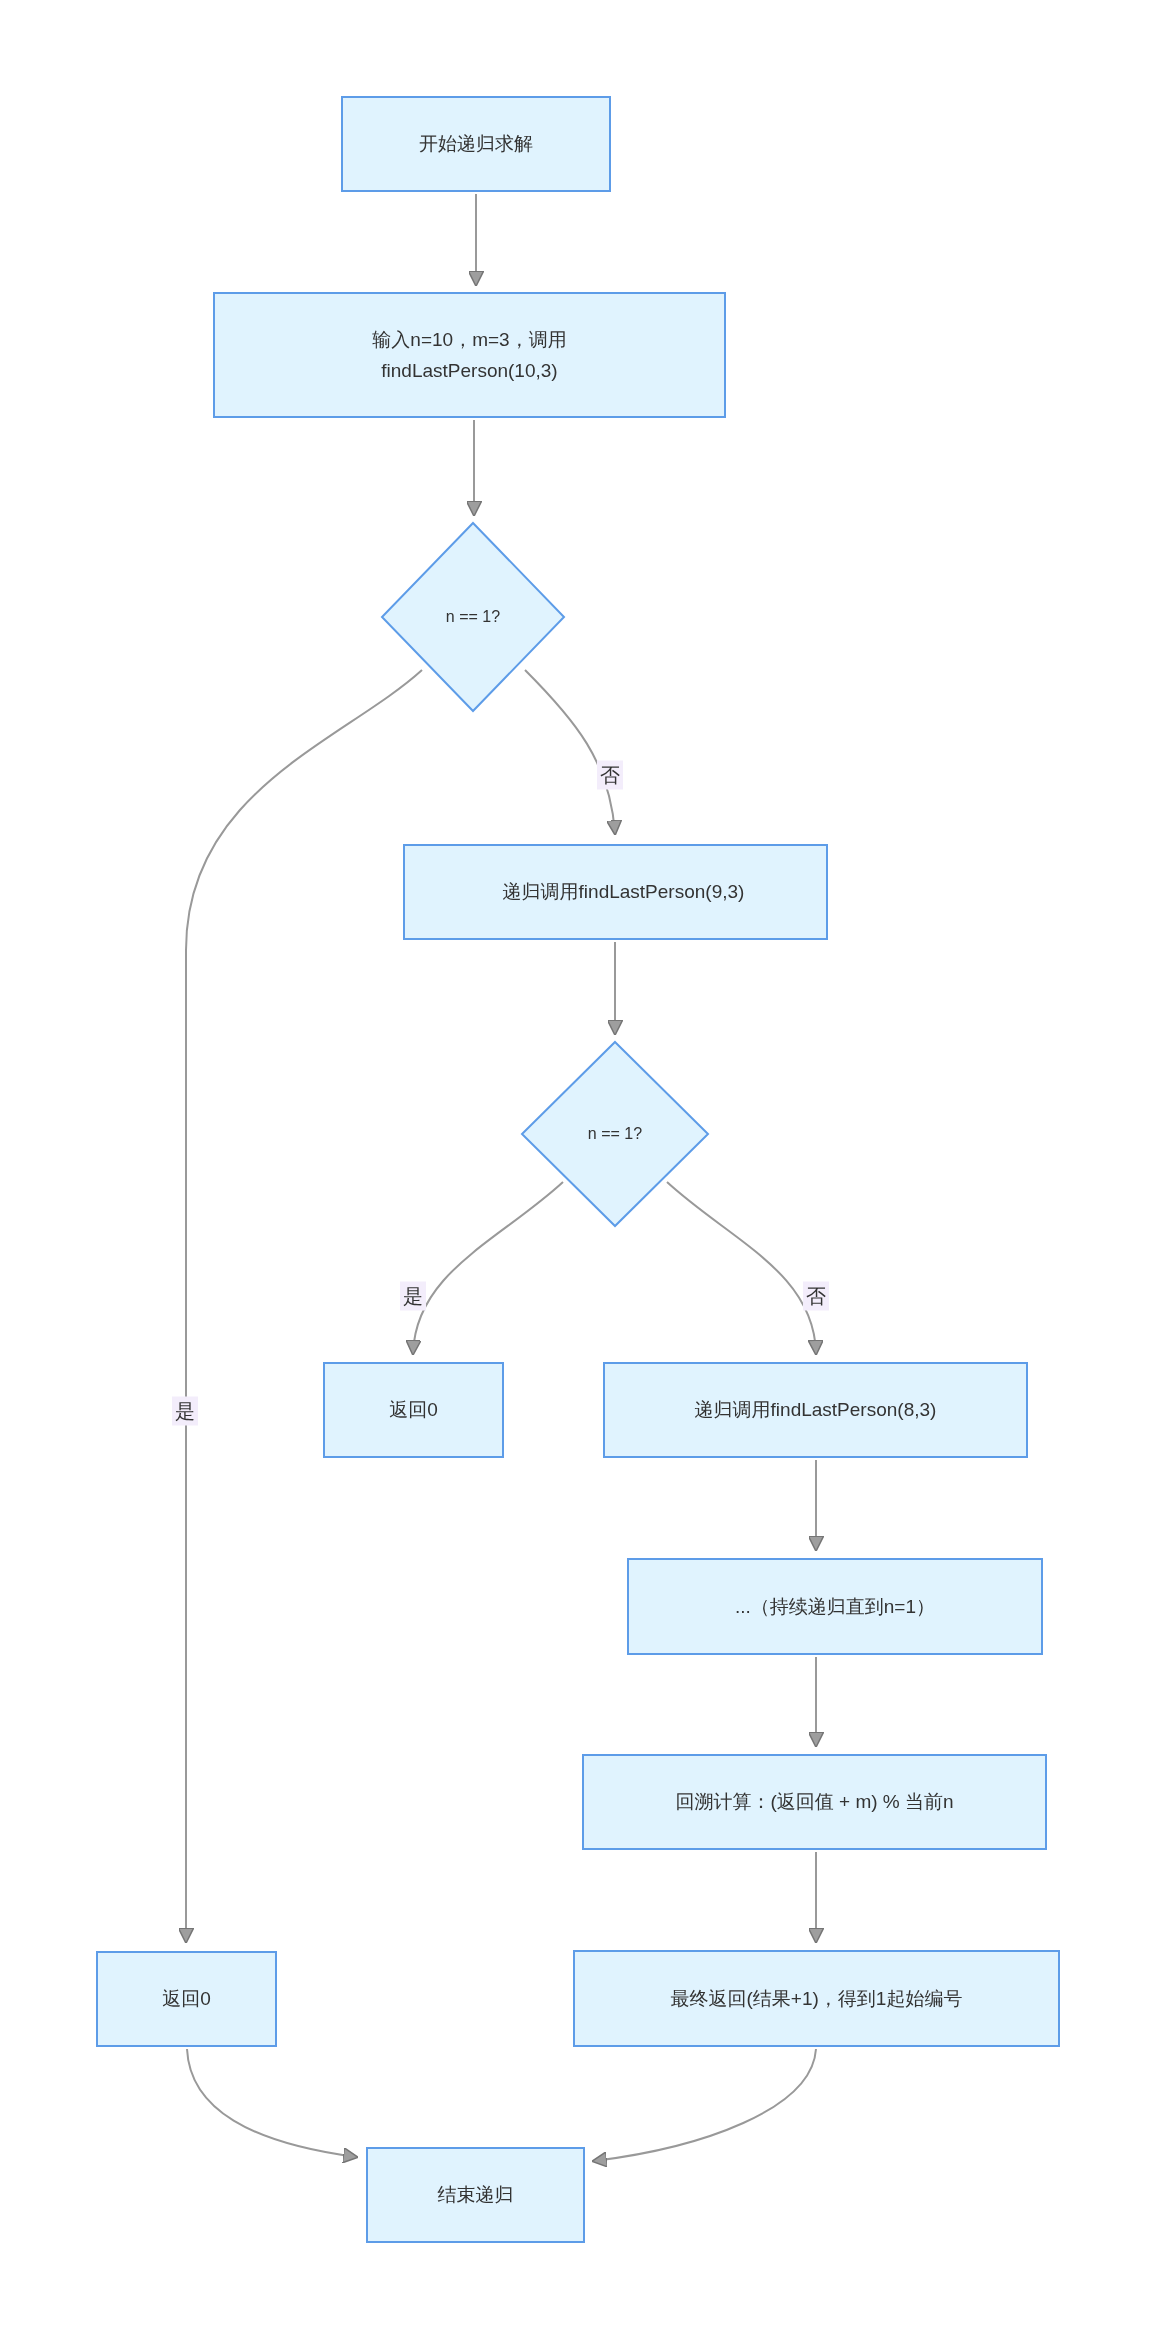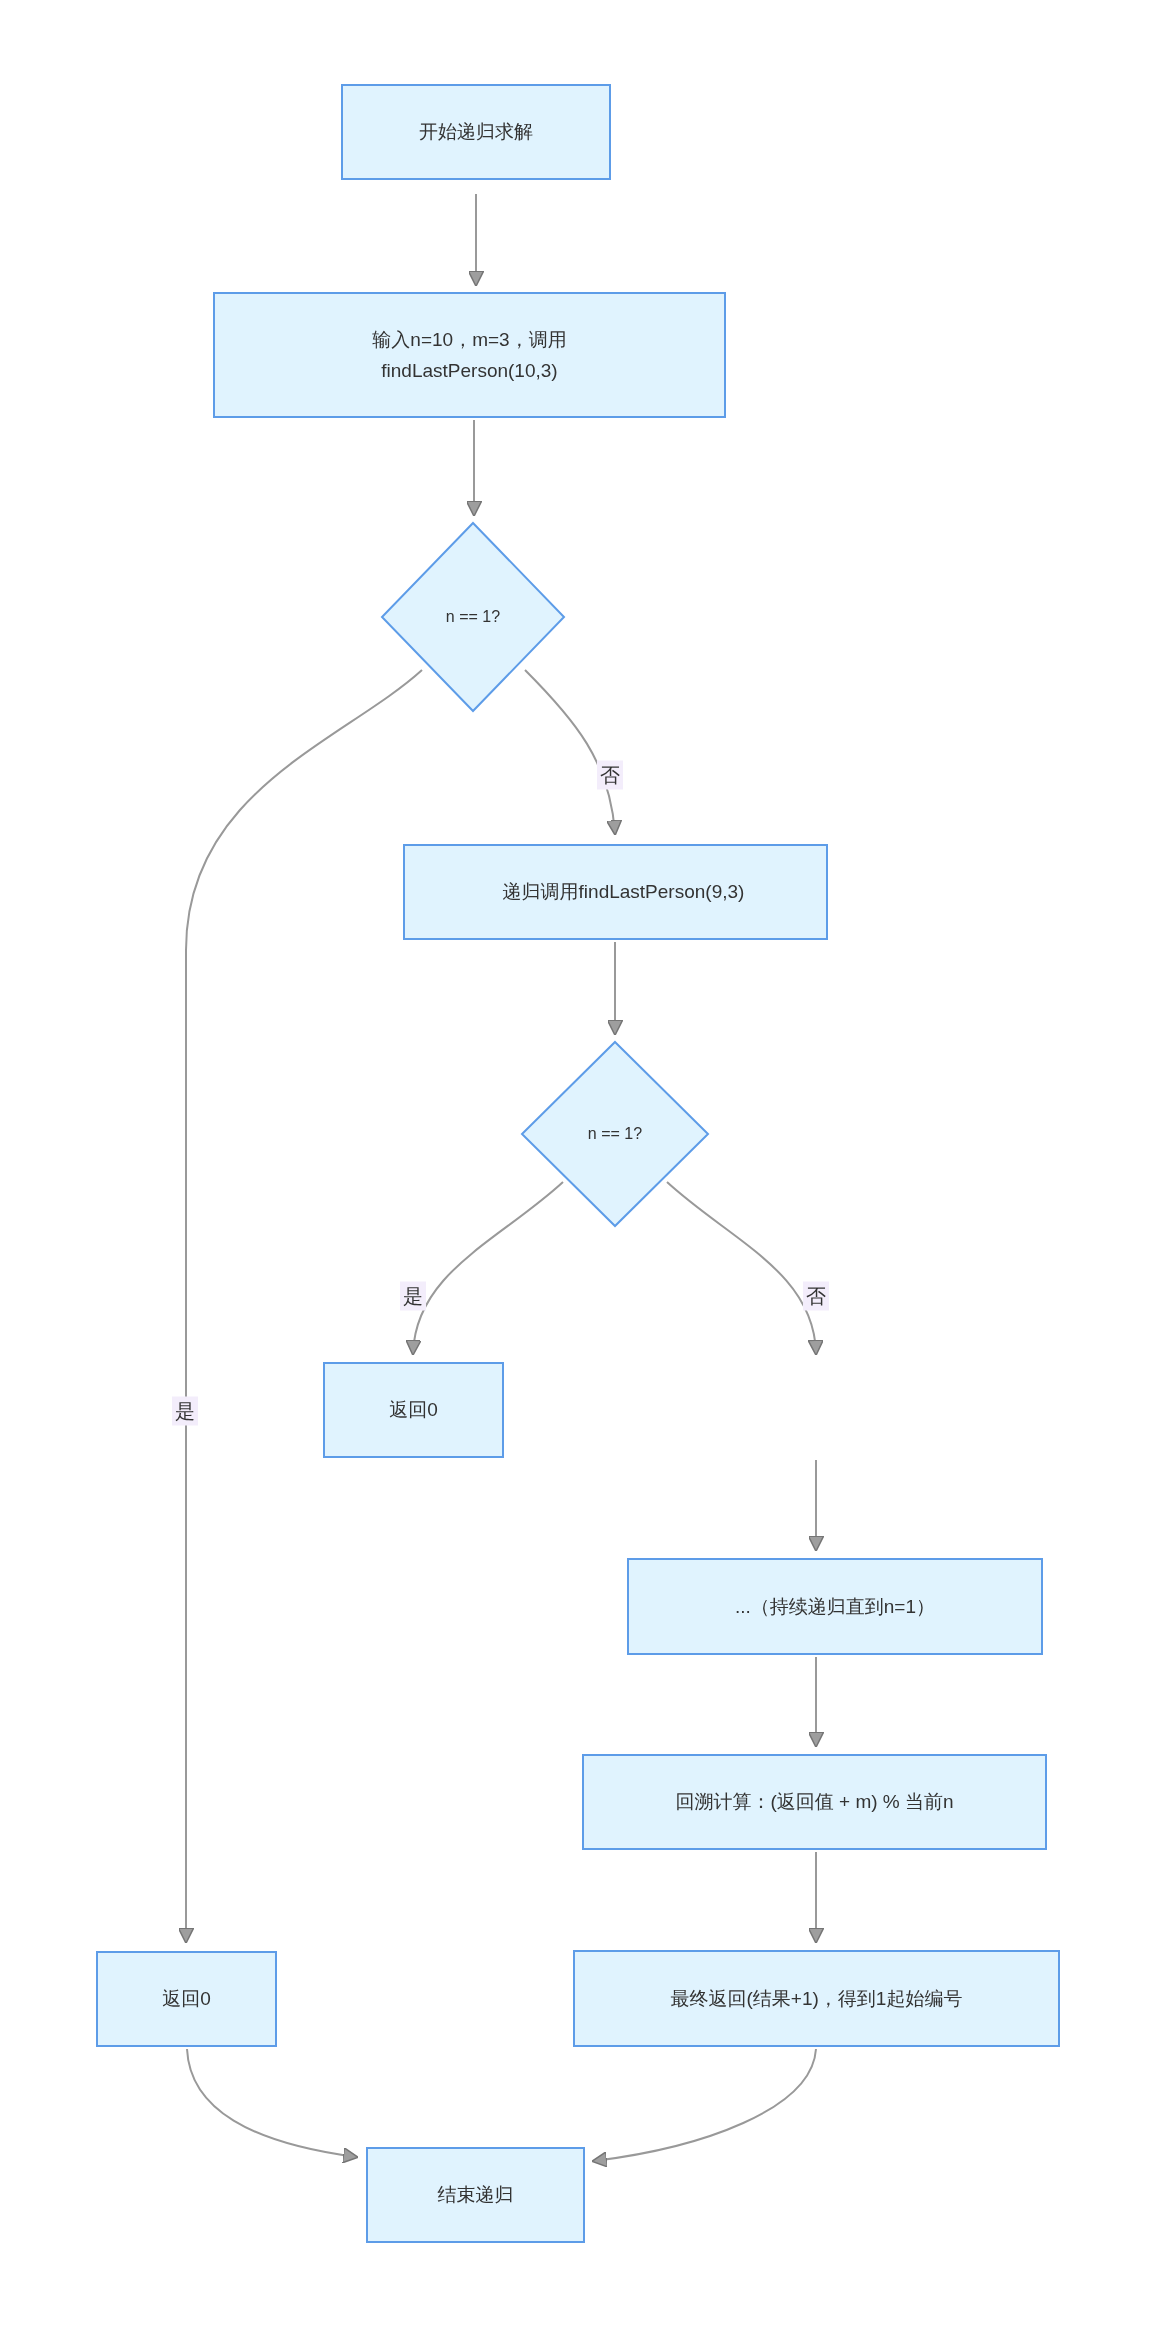--- a/index.html
+++ b/index.html
@@ -63,41 +63,44 @@
     <path class="edge" d="M816,1460 L816,1549" marker-end="url(#arrow)"></path>
     <path class="edge" d="M816,1657 L816,1745" marker-end="url(#arrow)"></path>
     <path class="edge" d="M816,1852 L816,1941" marker-end="url(#arrow)"></path>
     <path class="edge" d="M187,2049 C190,2110 252,2143 356,2157" marker-end="url(#arrow)"></path>
     <path class="edge" d="M816,2049 C812,2110 700,2148 594,2161" marker-end="url(#arrow)"></path>
 
     <polygon class="diamond" points="473,523 564,617 473,711 382,617"></polygon>
     <polygon class="diamond" points="615,1042 708,1134 615,1226 522,1134"></polygon>
   </svg>
 
-  <div class="node" style="left:341px;top:84px;width:270px;height:96px;">
+  <div class="node" style="left:341px;top:96px;width:270px;height:96px;">
     <span>开始递归求解</span>
   </div>
 
   <div class="node" style="left:213px;top:292px;width:513px;height:126px;">
     <span>输入n=10，m=3，调用</span>
     <span>findLastPerson(10,3)</span>
   </div>
 
   <div class="diamond-text" style="left:473px;top:617px;">n == 1?</div>
 
   <div class="node" style="left:403px;top:844px;width:425px;height:96px;padding-left:16px;">
     <span>递归调用findLastPerson(9,3)</span>
   </div>
 
   <div class="diamond-text" style="left:615px;top:1134px;">n == 1?</div>
 
   <div class="node" style="left:323px;top:1362px;width:181px;height:96px;">
     <span>返回0</span>
   </div>
 
+  <div class="node" style="left:603px;top:1362px;width:425px;height:96px;">
+    <span>递归调用findLastPerson(8,3)</span>
+  </div>
 
   <div class="node" style="left:627px;top:1558px;width:416px;height:97px;">
     <span>...（持续递归直到n=1）</span>
   </div>
 
   <div class="node" style="left:582px;top:1754px;width:465px;height:96px;">
     <span>回溯计算：(返回值 + m) % 当前n</span>
   </div>
 
   <div class="node" style="left:573px;top:1950px;width:487px;height:97px;">

